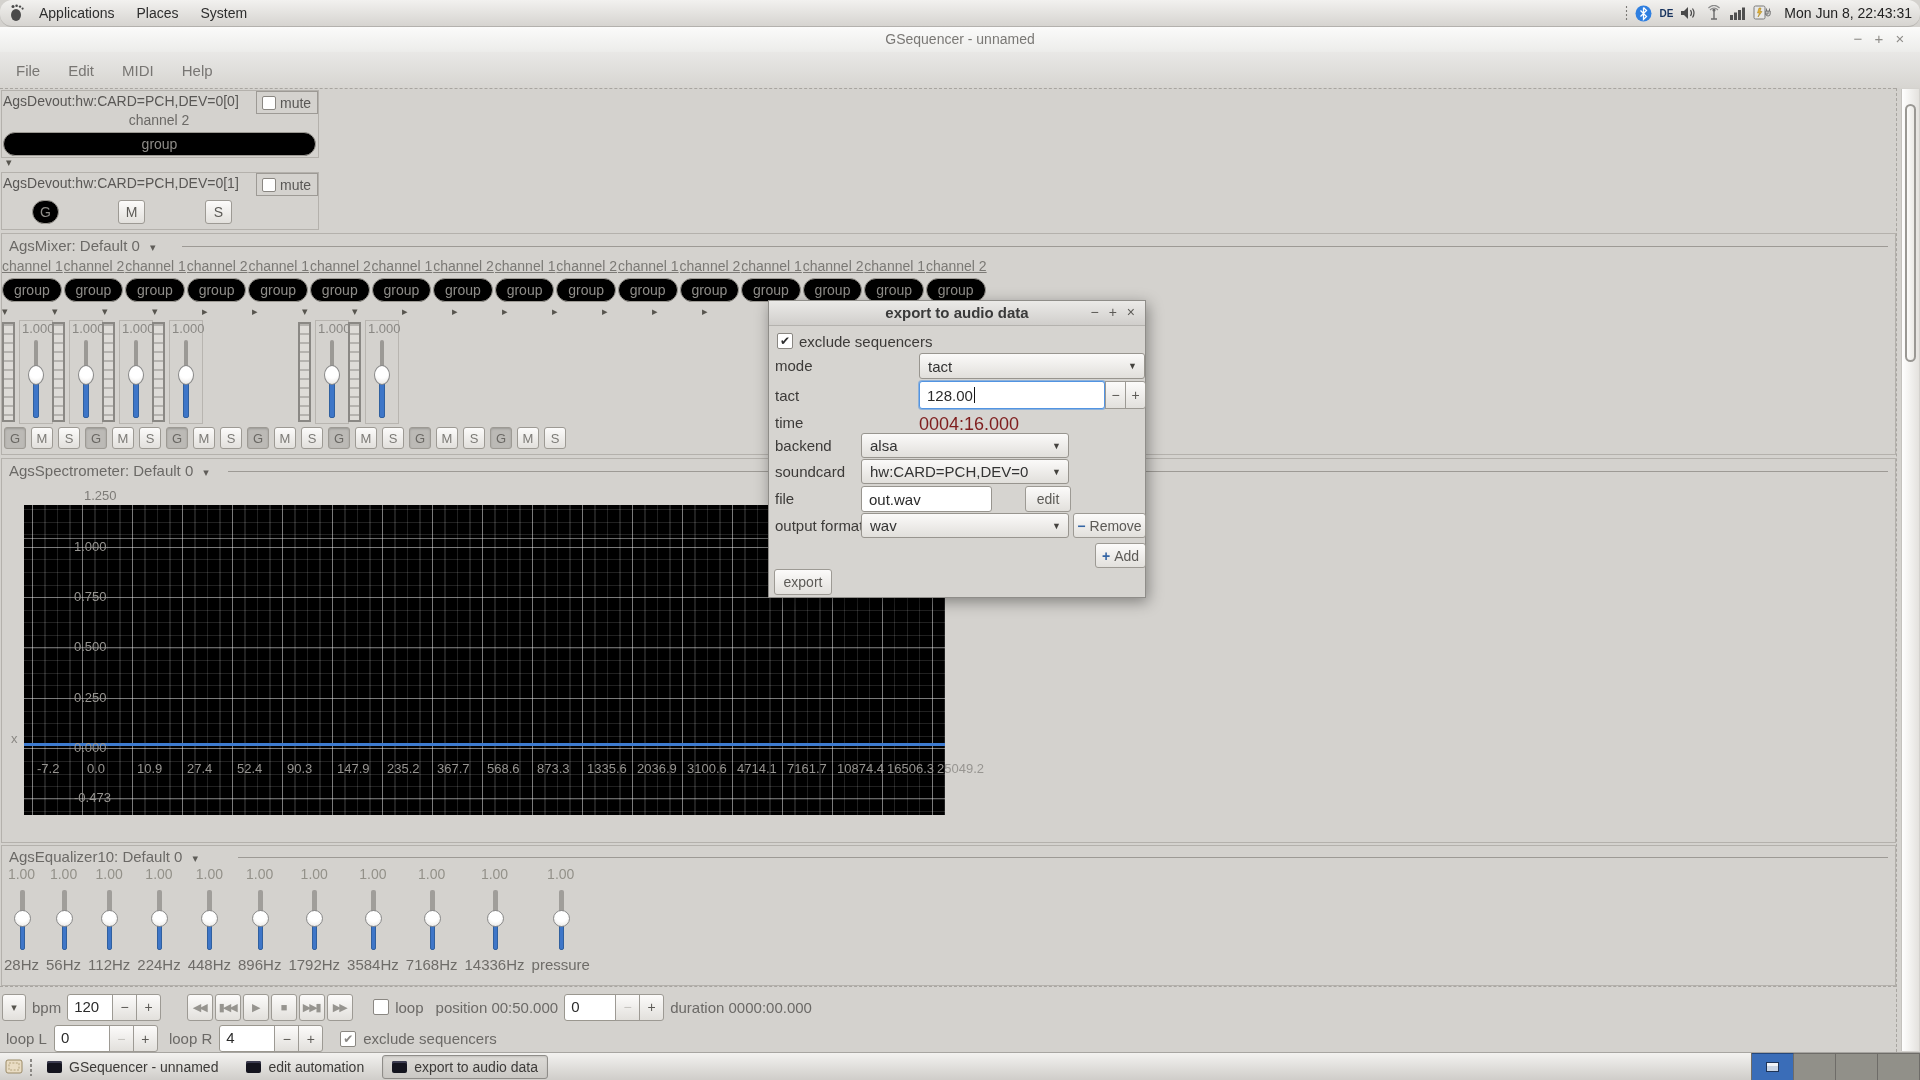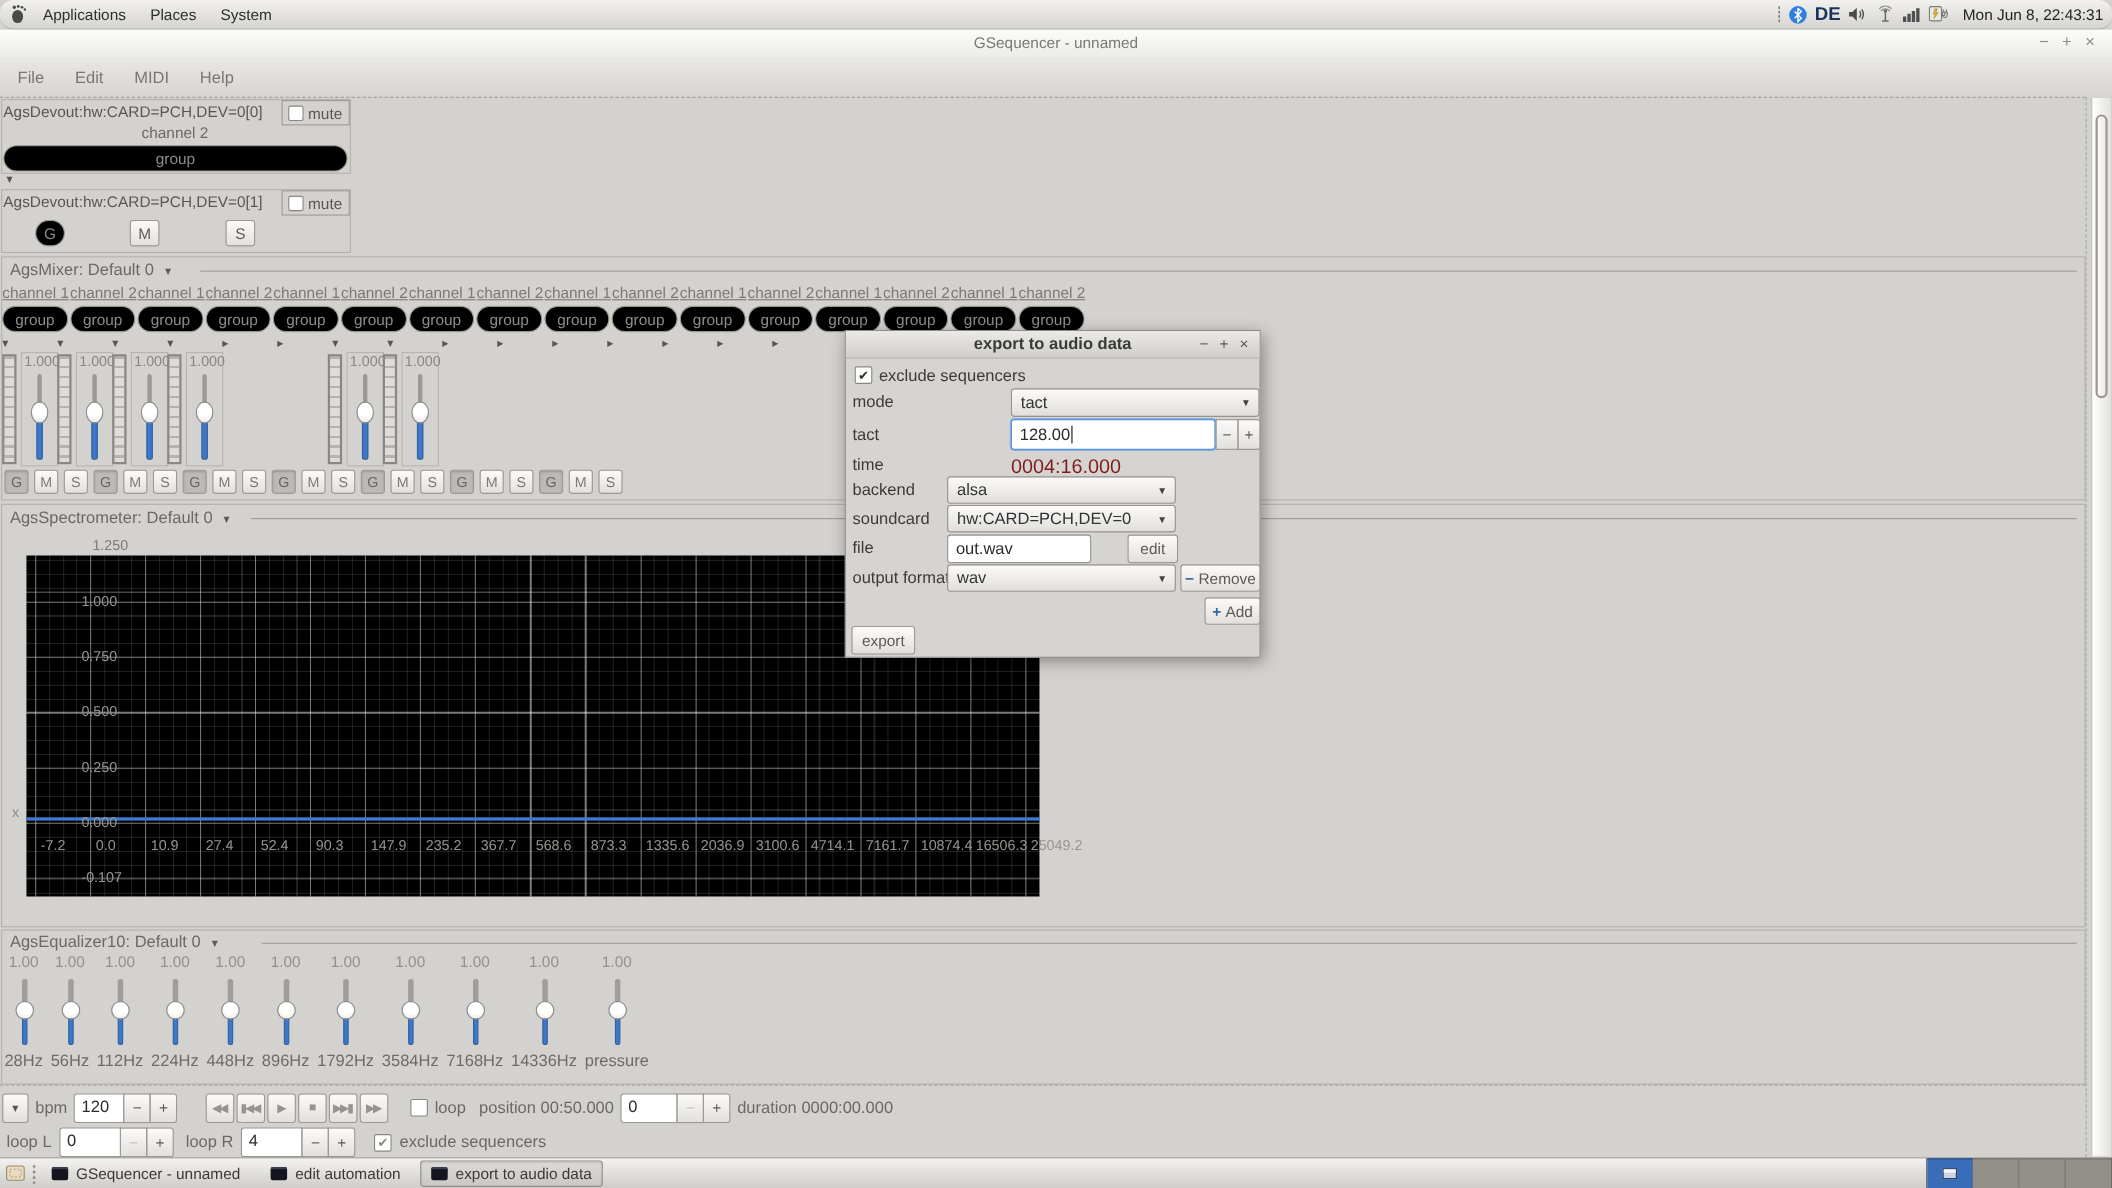--- a/index.html
+++ b/index.html
@@ -8,21 +8,21 @@
   .screen { position:relative; width:1920px; height:1080px; background:#d4d2ce; }
 
   
   .panel { position:absolute; left:0; top:0; width:1920px; height:27px;
     background:linear-gradient(#f2f1ef,#d6d4d0); border-bottom:1px solid #b3b1ad;
     display:flex; align-items:center; color:#2e2e2e; font-size:14px;border-radius:12px; }
   .pmenu { padding:0 11px; cursor:default; }
   .foot { margin-left:8px; margin-right:2px; display:flex; }
   .pright { margin-left:auto; display:flex; align-items:center; gap:7px; padding-right:8px; }
   .grip { width:3px; height:16px; background:radial-gradient(circle,#7c7a76 40%,transparent 45%) 0 0/3px 4px repeat-y; }
-  .kbd-layout { font-weight:bold; color:#17335e; font-size:17px; }
+  .kbd-layout { font-weight:bold; color:#17335e; font-size:10px; }
   .clock { color:#222; font-size:14px; margin-left:4px; }
   .tray-ico { display:flex; align-items:center; }
 
   
   .titlebar { position:absolute; left:0; top:27px; width:1920px; height:25px;
     background:linear-gradient(#fbfbfa,#ececea); }
   .win-title { position:absolute; left:0; right:0; top:4px; text-align:center; color:#7a7875; font-size:14px; }
   .win-ctrls { position:absolute; right:14px; top:3px; display:flex; gap:9px; color:#8e8c88; font-size:15px; }
   .win-ctrls span { width:12px; text-align:center; cursor:default; }
   .menubar { position:absolute; left:0; top:52px; width:1920px; height:36px;
@@ -407,21 +407,21 @@
   <span class="spec-xlab">x</span>
 
   <div class="spec-chart">
     <div class="spec-line"></div>
     <div class="spec-yticks">
       <span>1.000</span>
         <span>0.750</span>
         <span>0.500</span>
         <span>0.250</span>
         <span>0.000</span>
-        <span>-0.107</span>
+        <span>-0.473</span>
     </div>
     <div class="spec-xticks">
       <span>-7.2</span>
         <span>0.0</span>
         <span>10.9</span>
         <span>27.4</span>
         <span>52.4</span>
         <span>90.3</span>
         <span>147.9</span>
         <span>235.2</span>

